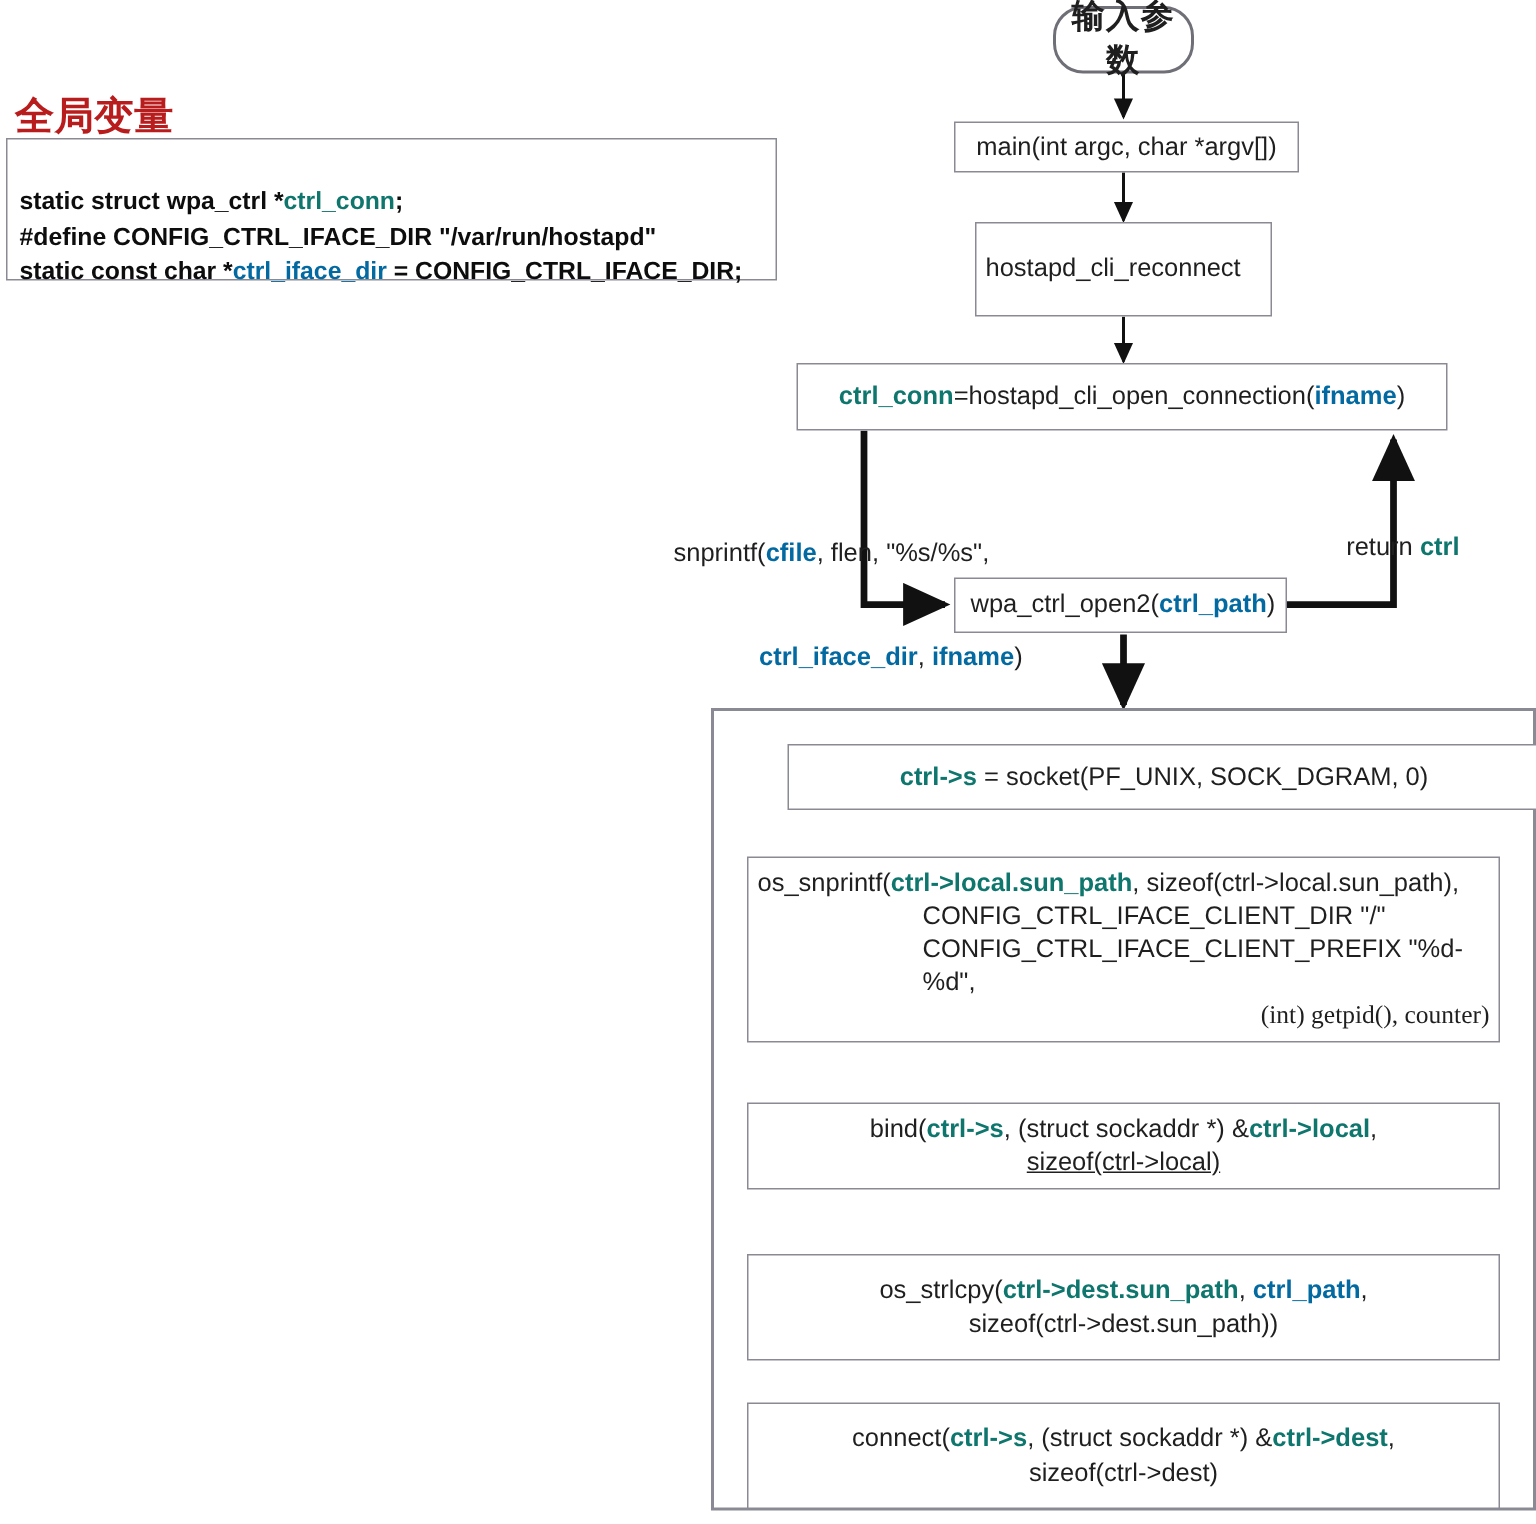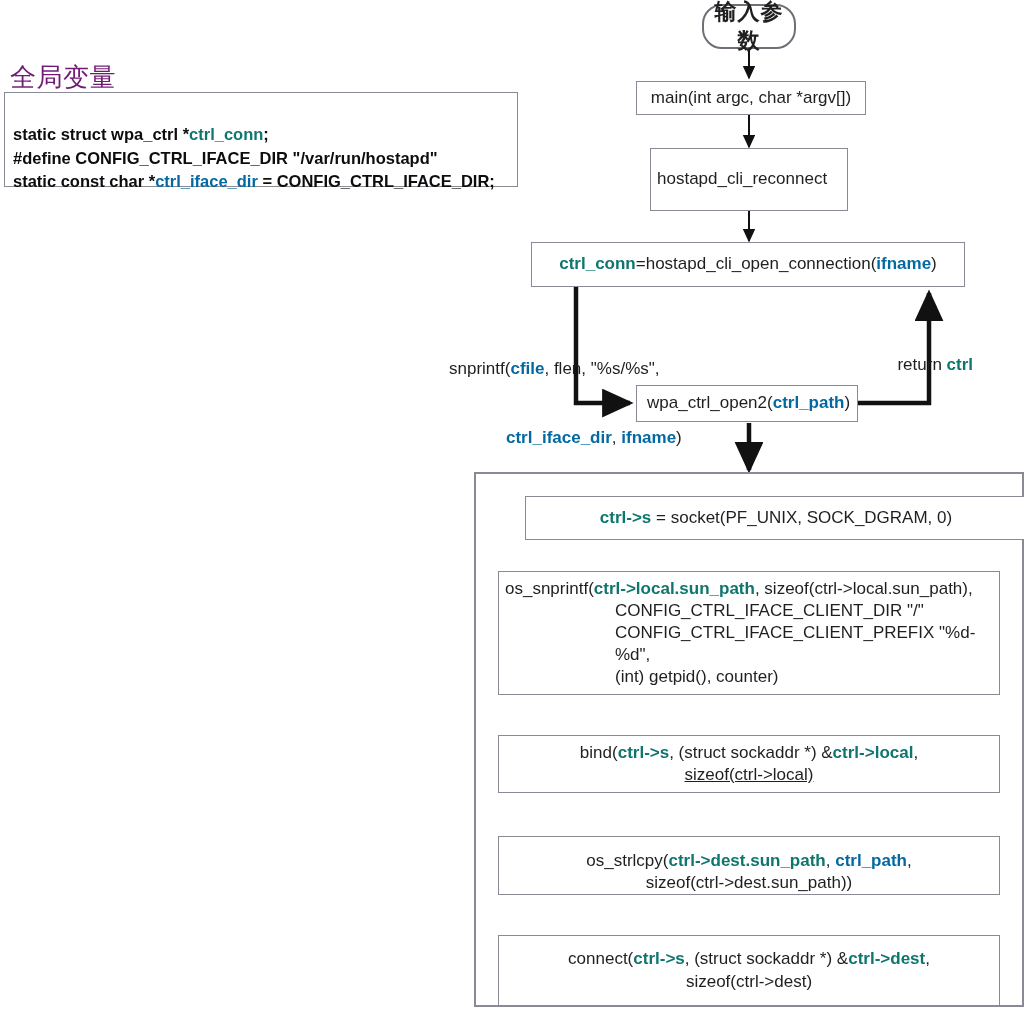--- a/index.html
+++ b/index.html
@@ -20,21 +20,21 @@
     color:#1f1f1f;
   }
   .box.thick{border:2px solid #6f6f78;}
   .container-box{
     position:absolute;box-sizing:border-box;
     border:2px solid #8a8a94;background:#ffffff;
   }
 
   
   .heading{
-    position:absolute;font-weight:normal;font-size:26px;color:#701a75;
+    position:absolute;font-weight:bold;font-size:26px;color:#b91c1c;
     letter-spacing:.5px;
   }
   .code-box{
     position:absolute;box-sizing:border-box;
     border:1.5px solid #8a8a94;background:#fff;
     padding:6px 8px 7px 8px;
     font-size:16.5px;line-height:1.44;font-weight:bold;color:#0d0d0d;
     white-space:pre;
   }
   .edge-label{
@@ -129,32 +129,32 @@
 
 <div class="box" style="left:525px;top:496px;width:502px;height:44px;">
   <span class="inner-text"><span class="pp">ctrl-&gt;s</span><span> = socket(PF_UNIX, SOCK_DGRAM, 0)</span></span>
 </div>
 
 <div class="box" style="left:498px;top:571px;width:502px;height:124px;">
   <span class="inner-text" style="padding:0 6px;">
     <span style="display:block;text-align:left;"><span>os_snprintf(</span><span class="pp">ctrl-&gt;local.sun_path</span><span>, sizeof(ctrl-&gt;local.sun_path),</span></span>
     <span style="display:block;text-align:left;padding-left:110px;">CONFIG_CTRL_IFACE_CLIENT_DIR "/"</span>
     <span style="display:block;text-align:left;padding-left:110px;">CONFIG_CTRL_IFACE_CLIENT_PREFIX "%d-%d",</span>
-    <span style="display:block;text-align:left;padding-left:110px;">(int) getpid(), counter)</span>
+    <span style="display:block;text-align:right;padding-left:110px;font-family:Liberation Serif, serif;">(int) getpid(), counter)</span>
   </span>
 </div>
 
 <div class="box" style="left:498px;top:735px;width:502px;height:58px;">
   <span class="inner-text">
     <span style="display:block;"><span>bind(</span><span class="pp">ctrl-&gt;s</span><span>, (struct sockaddr *) &amp;</span><span class="pp">ctrl-&gt;local</span><span>,</span></span>
     <span style="display:block;text-decoration:underline;">sizeof(ctrl-&gt;local)</span>
   </span>
 </div>
 
-<div class="box" style="left:498px;top:836px;width:502px;height:59px;align-items:flex-end;">
+<div class="box" style="left:498px;top:836px;width:502px;height:71px;">
   <span class="inner-text">
     <span style="display:block;"><span>os_strlcpy(</span><span class="pp">ctrl-&gt;dest.sun_path</span><span>, </span><span class="oo">ctrl_path</span><span>,</span></span>
     <span style="display:block;">sizeof(ctrl-&gt;dest.sun_path))</span>
   </span>
 </div>
 
 <div class="box" style="left:498px;top:935px;width:502px;height:71px;">
   <span class="inner-text">
     <span style="display:block;"><span>connect(</span><span class="pp">ctrl-&gt;s</span><span>, (struct sockaddr *) &amp;</span><span class="pp">ctrl-&gt;dest</span><span>,</span></span>
     <span style="display:block;">sizeof(ctrl-&gt;dest)</span>

